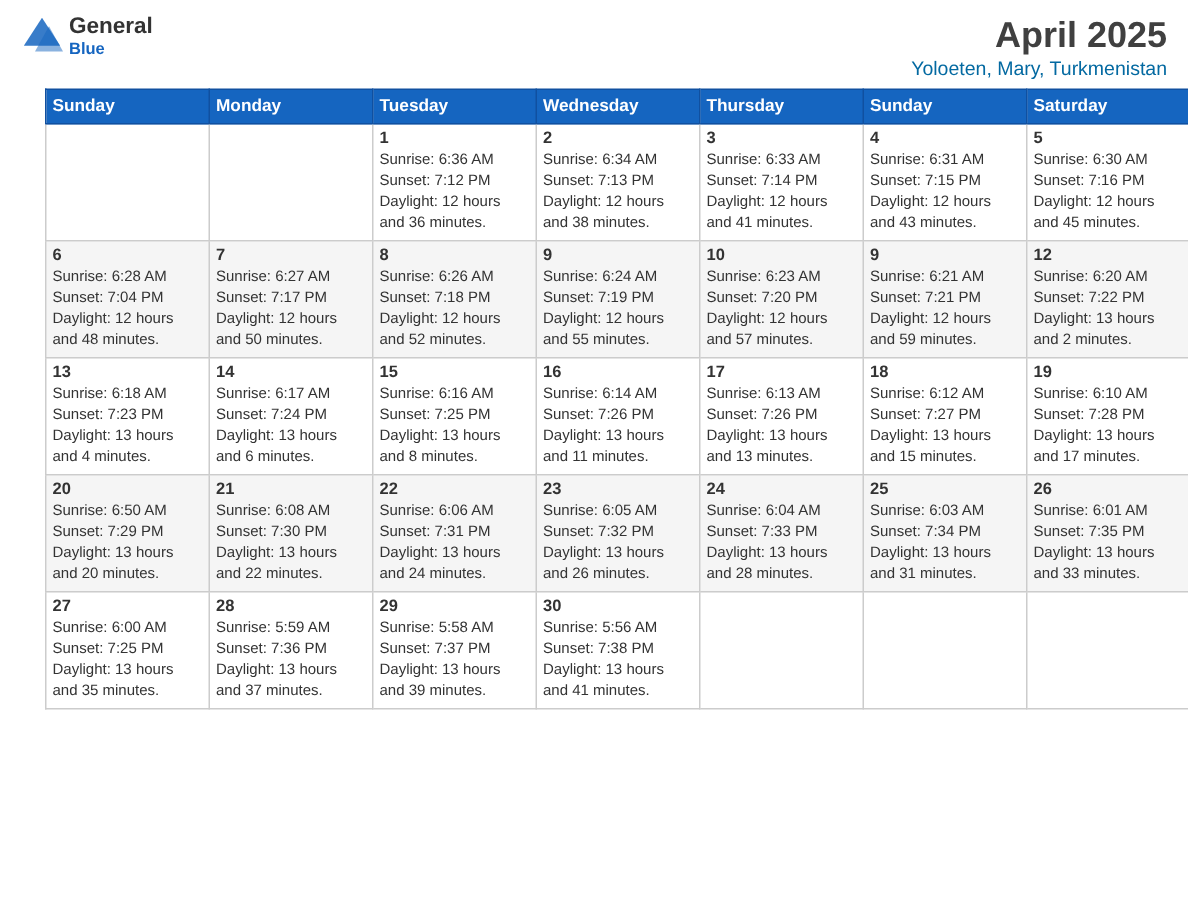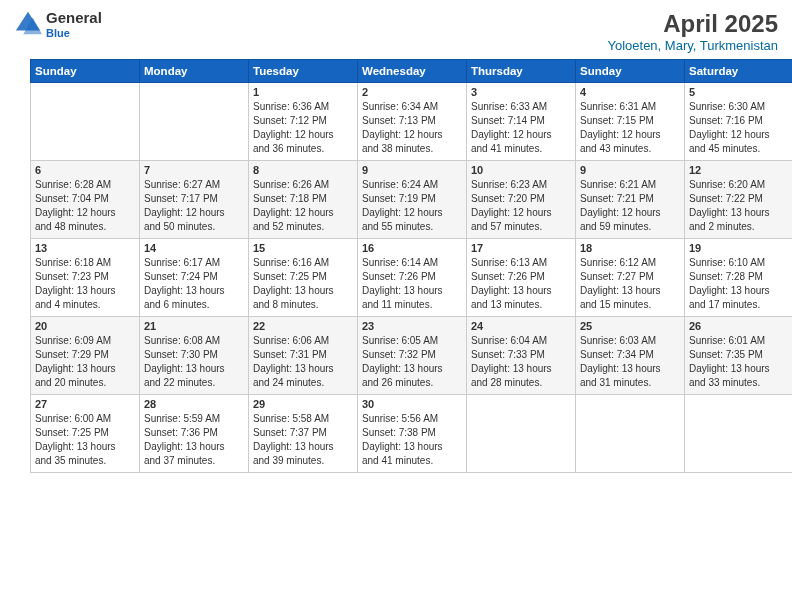--- a/index.html
+++ b/index.html
@@ -255,21 +255,21 @@
           <td>
             <span class="day-number">19</span>
             <div class="day-info">Sunrise: 6:10 AM
 Sunset: 7:28 PM
 Daylight: 13 hours and 17 minutes.</div>
           </td>
         </tr>
         <tr class="row-bg-light">
           <td>
             <span class="day-number">20</span>
-            <div class="day-info">Sunrise: 6:09 AM
+            <div class="day-info">Sunrise: 6:50 AM
 Sunset: 7:29 PM
 Daylight: 13 hours and 20 minutes.</div>
           </td>
           <td>
             <span class="day-number">21</span>
             <div class="day-info">Sunrise: 6:08 AM
 Sunset: 7:30 PM
 Daylight: 13 hours and 22 minutes.</div>
           </td>
           <td>

